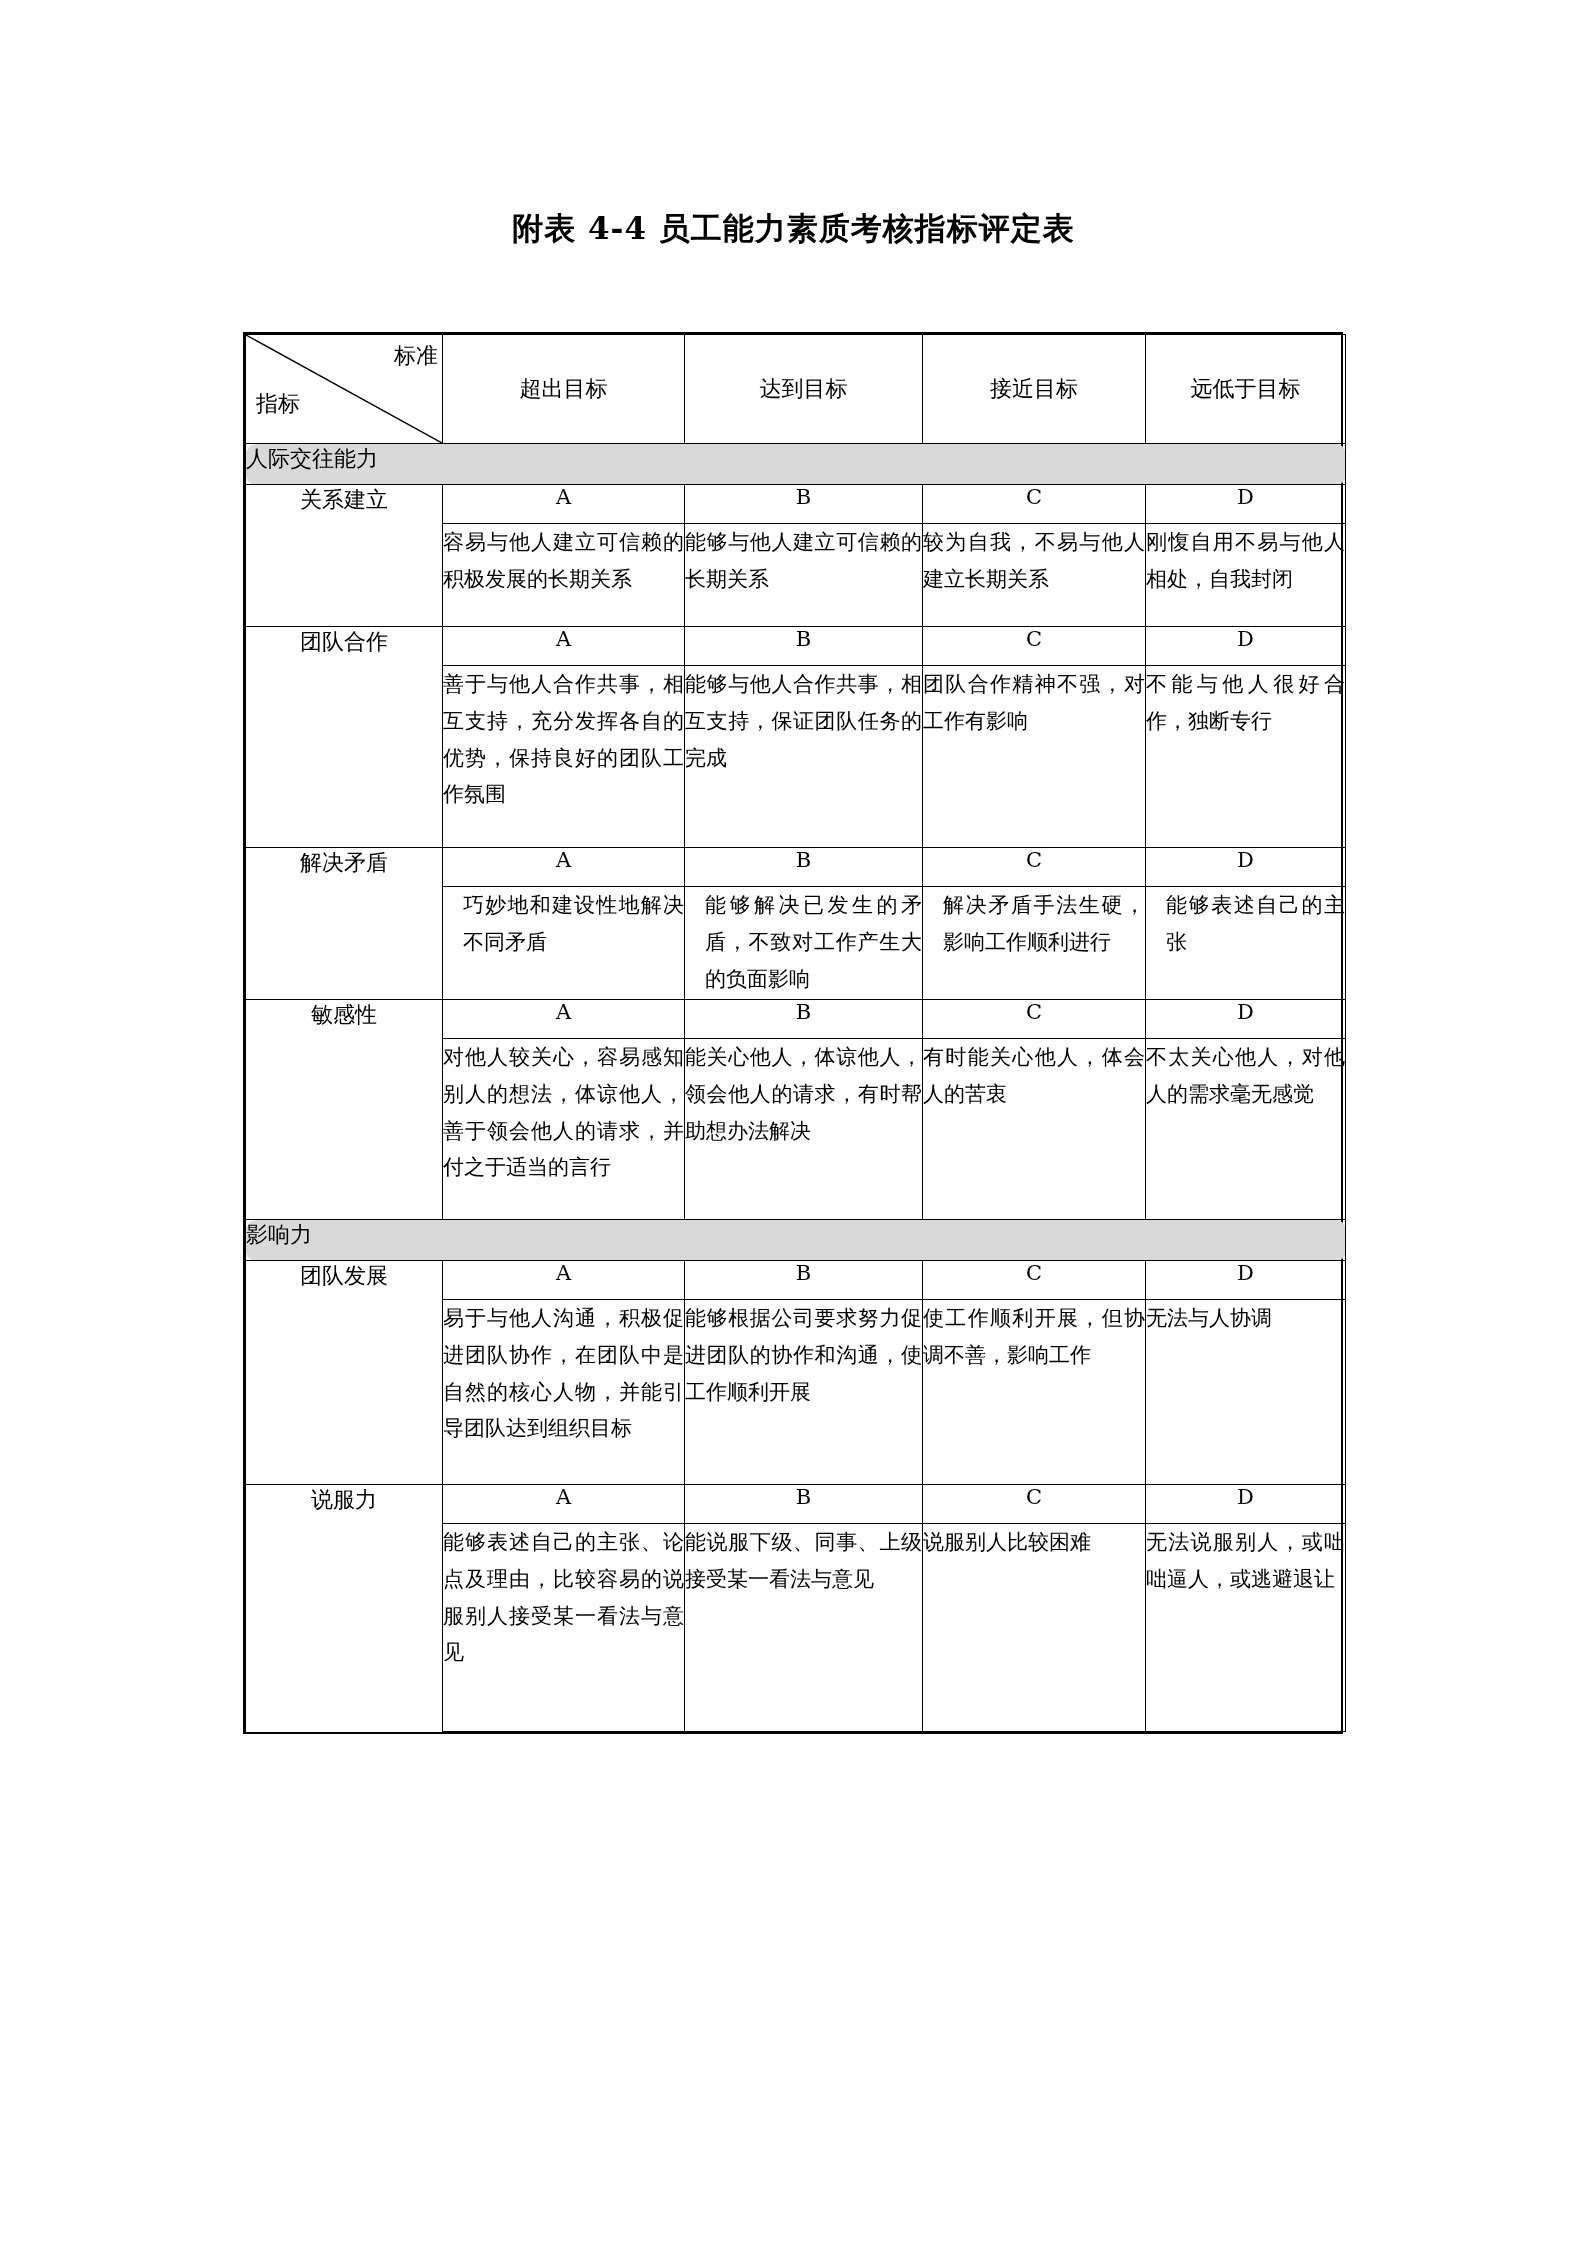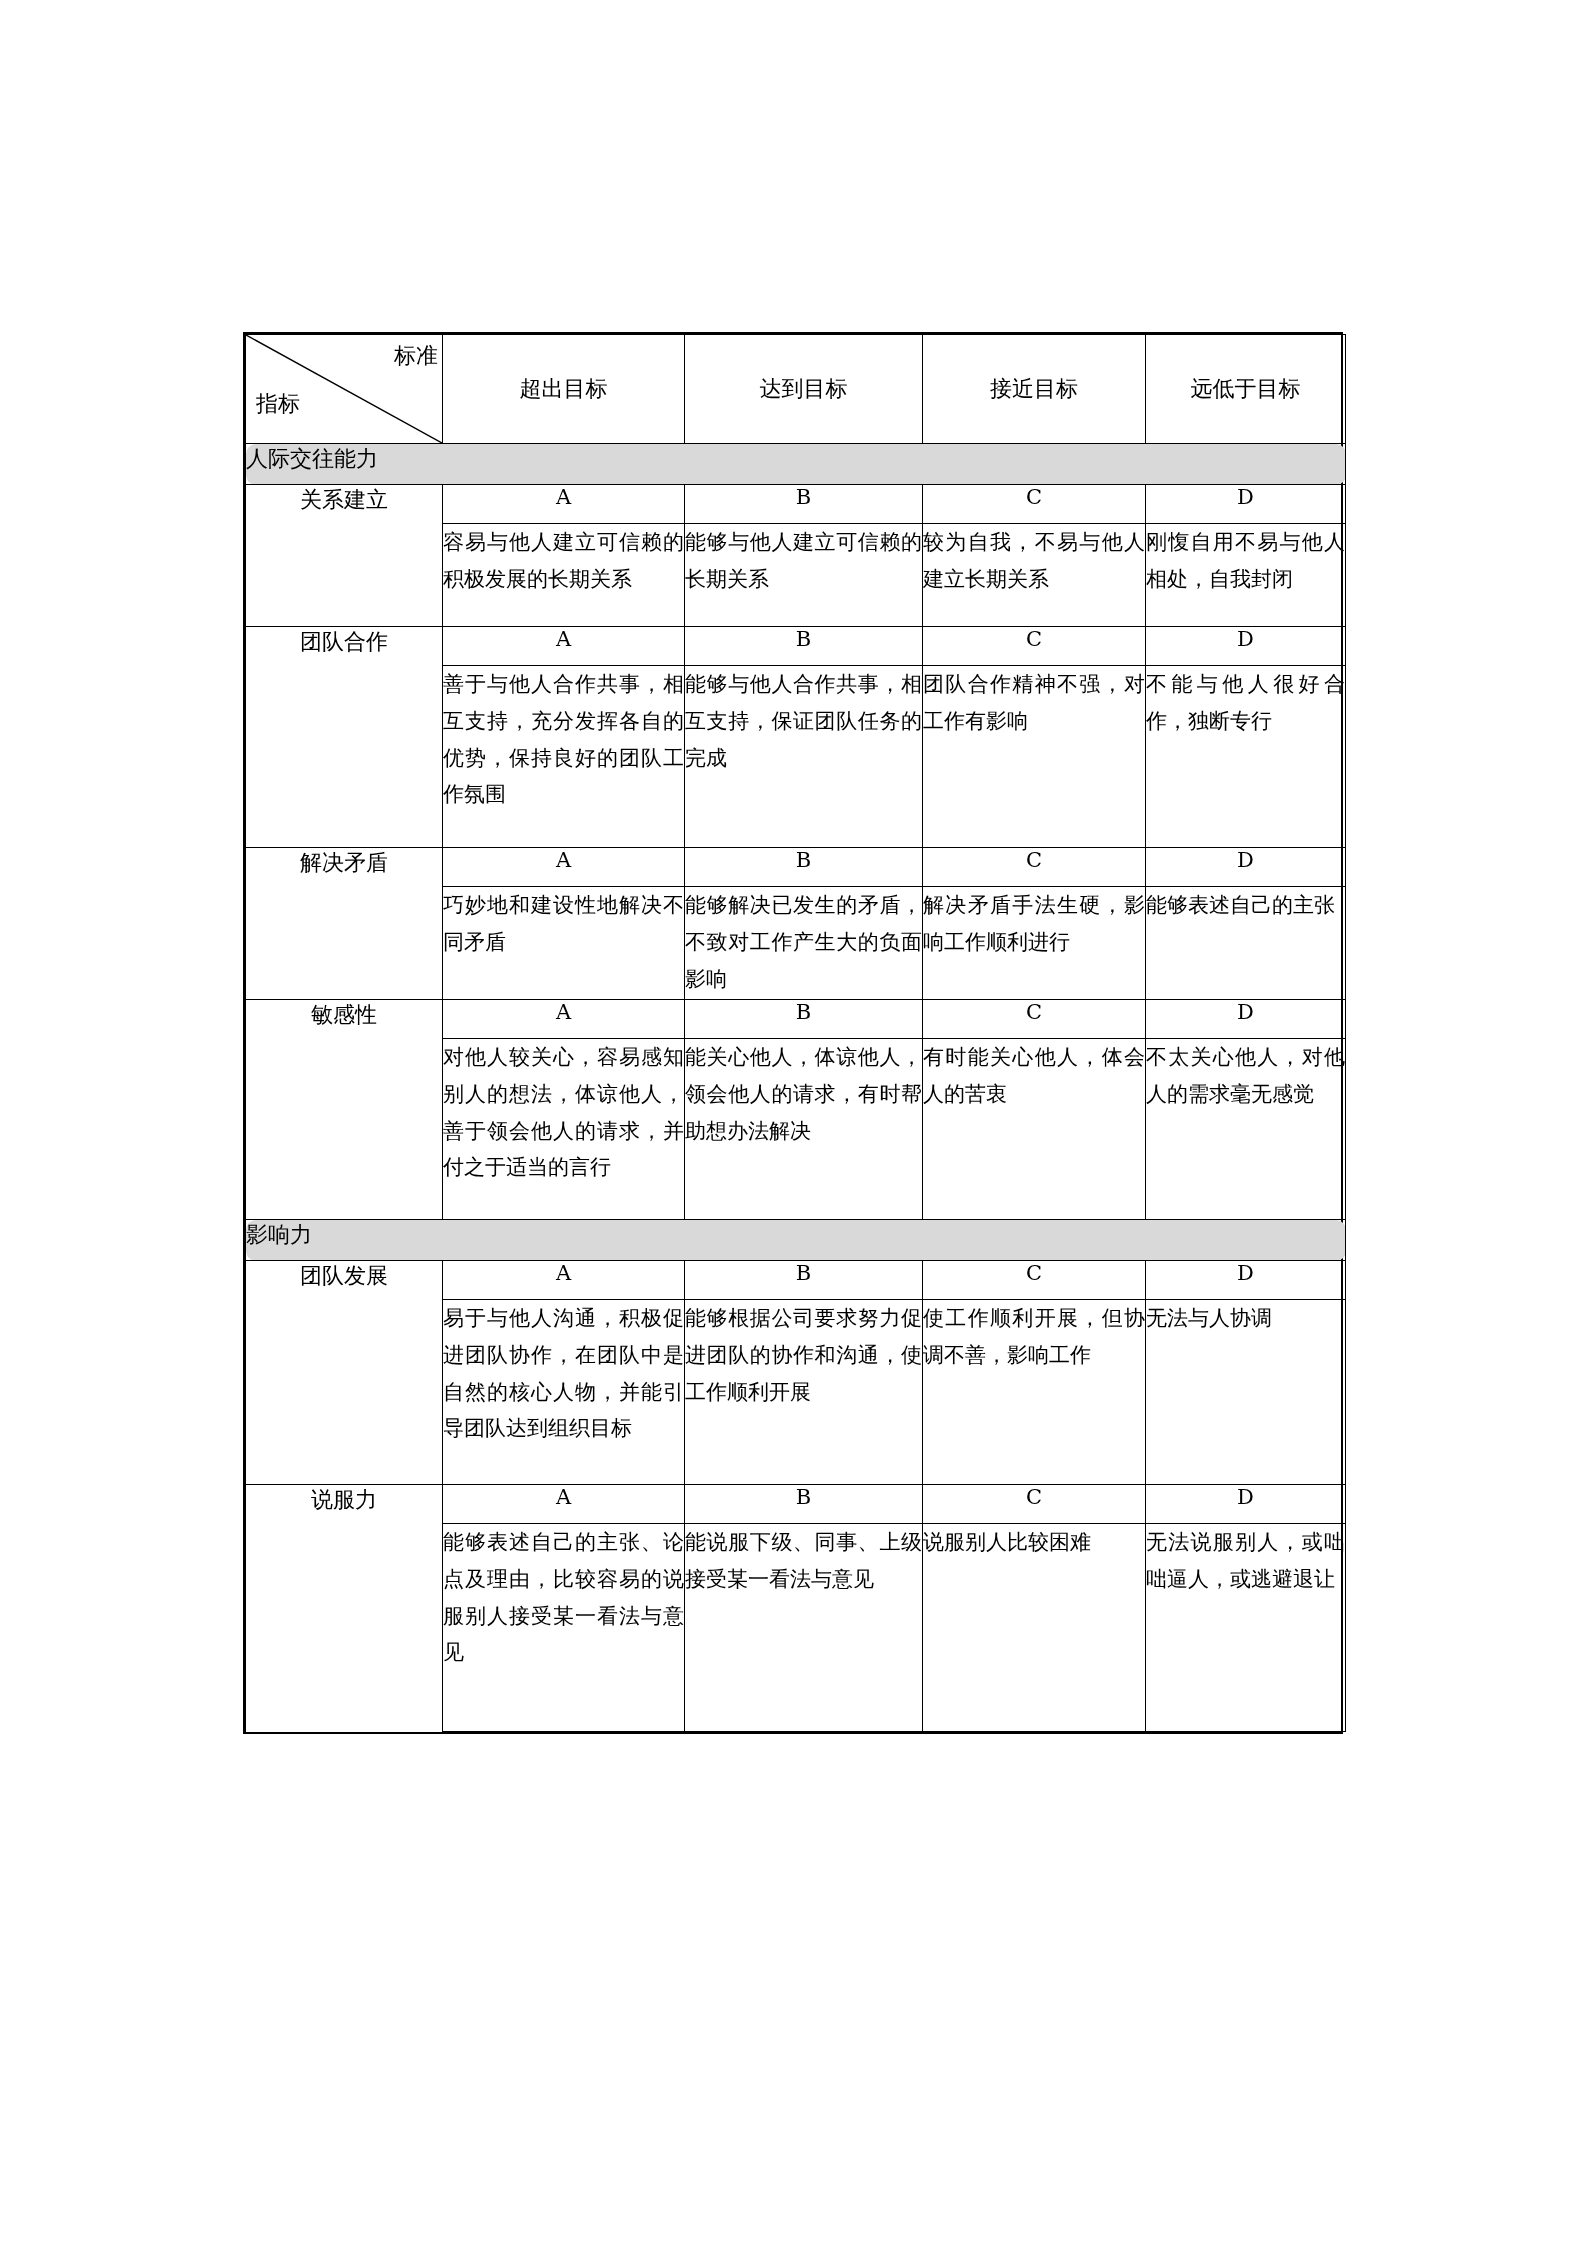--- a/index.html
+++ b/index.html
@@ -137,37 +137,38 @@
   td.desc p {
     margin: 0;
     text-align: justify;
     text-justify: inter-ideograph;
     text-align-last: left;
   }
 
   
   .h-rel   td.desc { height: 102px; }
   .h-team  td.desc { height: 181px; }
-  .h-conf  td.desc { height: 112px; }
+  .h-conf  td.desc { height: 112px; padding-left: 20px; }
   .h-sens  td.desc { height: 180px; }
   .h-dev   td.desc { height: 184px; }
   .h-pers  td.desc { height: 207px; }
 
   .h-rel   td.ind-cell { height: 140px; }
   .h-team  td.ind-cell { height: 219px; }
   .h-conf  td.ind-cell { height: 150px; }
   .h-sens  td.ind-cell { height: 218px; }
   .h-dev   td.ind-cell { height: 222px; margin-left: 22px; }
   .h-pers  td.ind-cell { height: 245px; }
 </style>
 </head>
 <body>
 
 <div class="page">
 
+  <div class="doc-title">附表 4-4  员工能力素质考核指标评定表</div>
 
   <div class="table-wrap">
     <table class="rating">
       <colgroup>
         <col class="c-ind">
           <col class="c-a">
           <col class="c-b">
           <col class="c-c">
           <col class="c-d">
       </colgroup>

